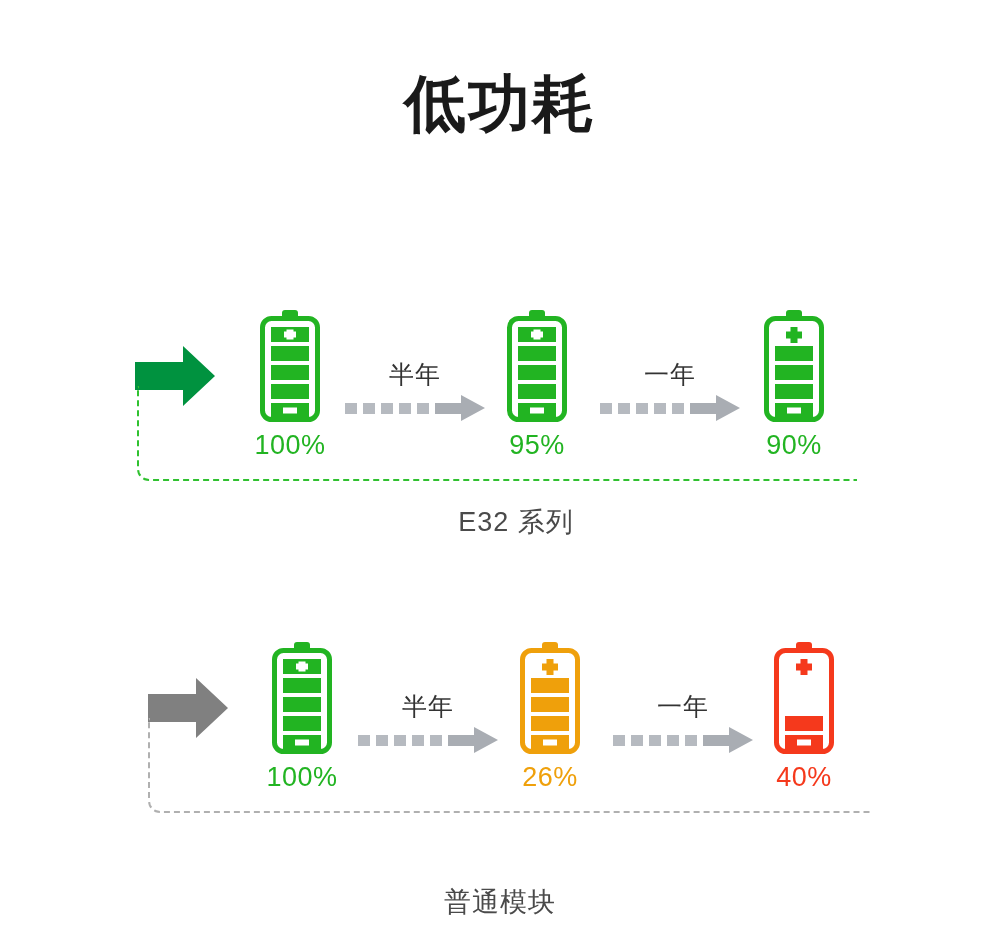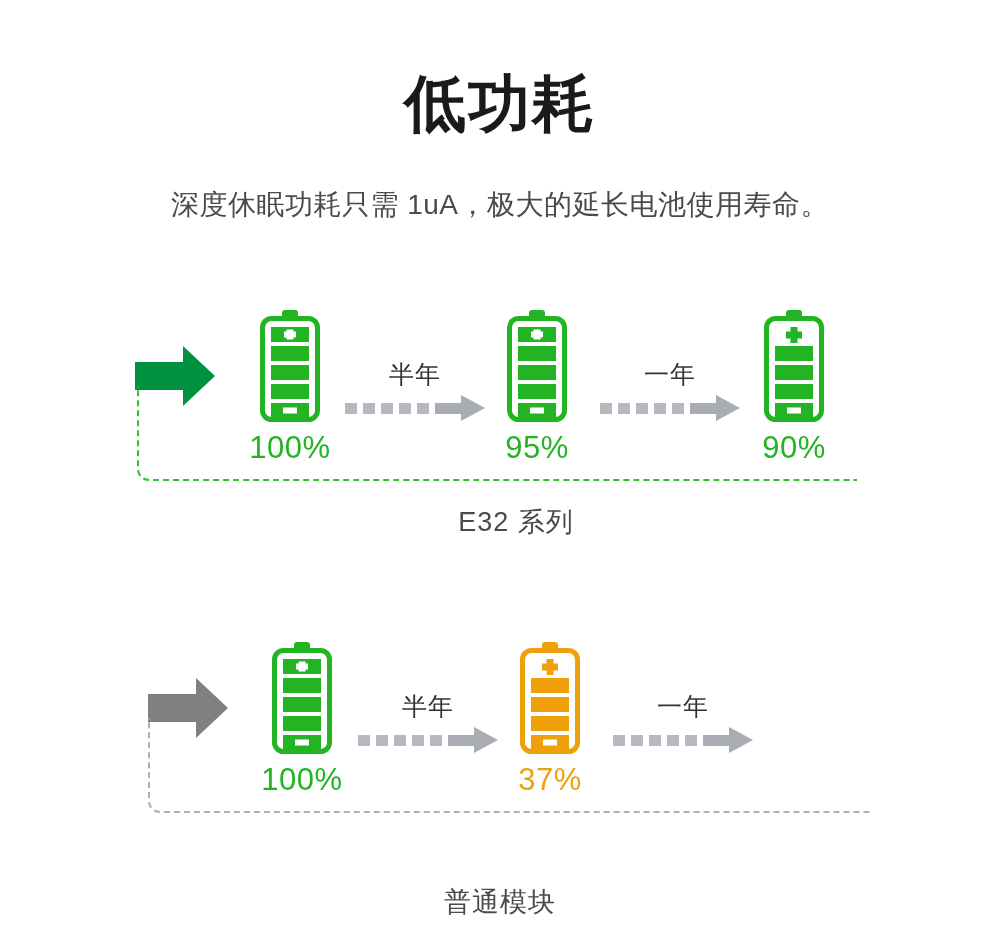--- a/index.html
+++ b/index.html
@@ -51,21 +51,21 @@
   
   .cell { position:absolute; top:10px; width:120px; text-align:center; }
   .cell-a { left:230px; }
   .cell-b { left:477px; }
   .cell-c { left:734px; }
   .row-2 .cell-a { left:242px; }
   .row-2 .cell-b { left:490px; }
   .row-2 .cell-c { left:744px; }
 
   .battery { display:block; margin:0 auto; }
-  .pct { margin-top:8px; font-size:31px; letter-spacing:0.5px; }
+  .pct { margin-top:8px; font-size:27px; letter-spacing:0.5px; }
 
   
   .trans { position:absolute; top:22px; width:170px; text-align:center; }
   .trans-1 { left:330px; }
   .trans-2 { left:585px; }
   .row-2 .trans-1 { left:343px; }
   .row-2 .trans-2 { left:598px; }
   .trans-label { font-size:25px; color:#333333; margin-bottom:4px; letter-spacing:1px;margin-top:36px; }
   .trans-arrow { display:block; margin:0 auto; }
 
@@ -76,21 +76,20 @@
   }
   .cap-1 { top:504px;padding-left:32px; }
   .cap-2 { top:840px;margin-top:44px; }
 </style>
 </head>
 <body>
 
 <div class="page">
 
   <div class="title">低功耗</div>
-  <div class="subtitle">深度休眠功耗只需 1uA，极大的延长电池使用寿命。</div>
 
   <div class="row row-1">
     <div class="row-inner">
 
       <div class="lead-arrow">
         <svg viewBox="0 0 80 60">
           <path d="M0 16 L48 16 L48 0 L80 30 L48 60 L48 44 L0 44 Z" fill="#00923f"></path>
         </svg>
       </div>
 
@@ -216,34 +215,46 @@
           <rect x="23" y="0" width="16" height="9" rx="3" fill="#efa00b"></rect>
           <rect x="3.5" y="8.5" width="55" height="101" rx="9" fill="none" stroke="#efa00b" stroke-width="5"></rect>
           <rect x="27.5" y="17" width="7" height="16" fill="#efa00b"></rect>
           <rect x="23" y="21.5" width="16" height="7" fill="#efa00b"></rect>
           <rect x="12" y="36" width="38" height="15" fill="#efa00b"></rect>
           <rect x="12" y="55" width="38" height="15" fill="#efa00b"></rect>
           <rect x="12" y="74" width="38" height="15" fill="#efa00b"></rect>
           <rect x="12" y="93" width="38" height="15" fill="#efa00b"></rect>
           <rect x="24" y="97.5" width="14" height="6" fill="#ffffff"></rect>
         </svg>
-        <div class="pct" style="color:#efa00b">37%</div>
+        <div class="pct" style="color:#efa00b">26%</div>
       </div>
 
       <div class="trans trans-2">
         <div class="trans-label">一年</div>
         <svg class="trans-arrow" width="140" height="26" viewBox="0 0 140 26">
           <rect x="0" y="8" width="12" height="11" fill="#b6bac0"></rect>
           <rect x="18" y="8" width="12" height="11" fill="#b6bac0"></rect>
           <rect x="36" y="8" width="12" height="11" fill="#b6bac0"></rect>
           <rect x="54" y="8" width="12" height="11" fill="#b6bac0"></rect>
           <rect x="72" y="8" width="12" height="11" fill="#b6bac0"></rect>
           <path d="M90 8 L116 8 L116 0 L140 13 L116 26 L116 19 L90 19 Z" fill="#a9adb3"></path>
         </svg>
       </div>
 
+      <div class="cell cell-c">
+        <svg class="battery" width="62" height="112" viewBox="0 0 62 112">
+          <rect x="23" y="0" width="16" height="9" rx="3" fill="#f5391c"></rect>
+          <rect x="3.5" y="8.5" width="55" height="101" rx="9" fill="none" stroke="#f5391c" stroke-width="5"></rect>
+          <rect x="27.5" y="17" width="7" height="16" fill="#f5391c"></rect>
+          <rect x="23" y="21.5" width="16" height="7" fill="#f5391c"></rect>
+          <rect x="12" y="74" width="38" height="15" fill="#f5391c"></rect>
+          <rect x="12" y="93" width="38" height="15" fill="#f5391c"></rect>
+          <rect x="24" y="97.5" width="14" height="6" fill="#ffffff"></rect>
+        </svg>
+        <div class="pct" style="color:#f5391c">40%</div>
+      </div>
 
     </div>
   </div>
 
   <div class="caption cap-2">普通模块</div>
 
 </div>
 
 </body></html>

